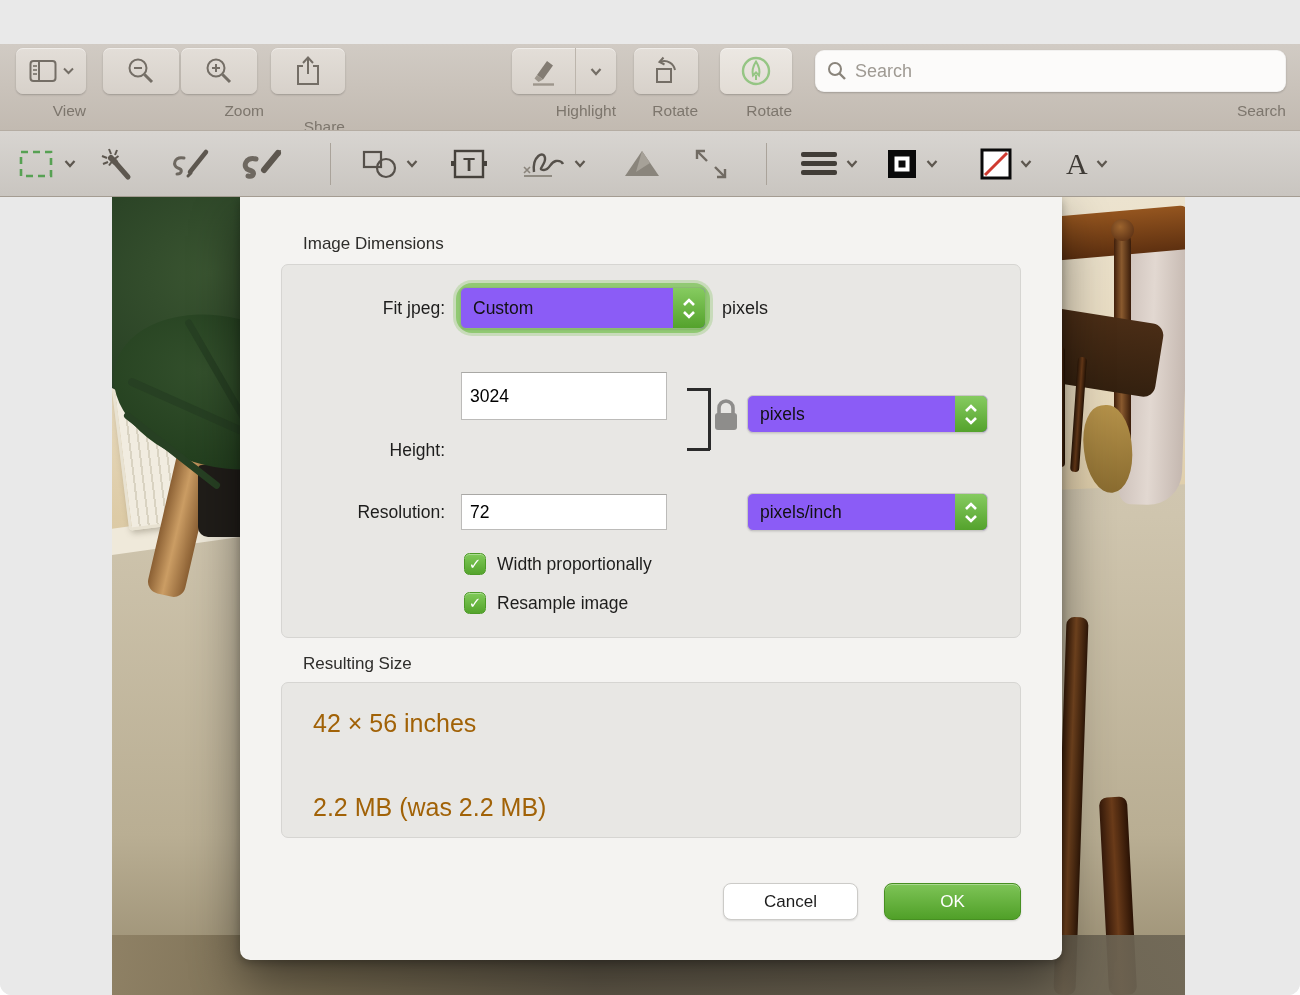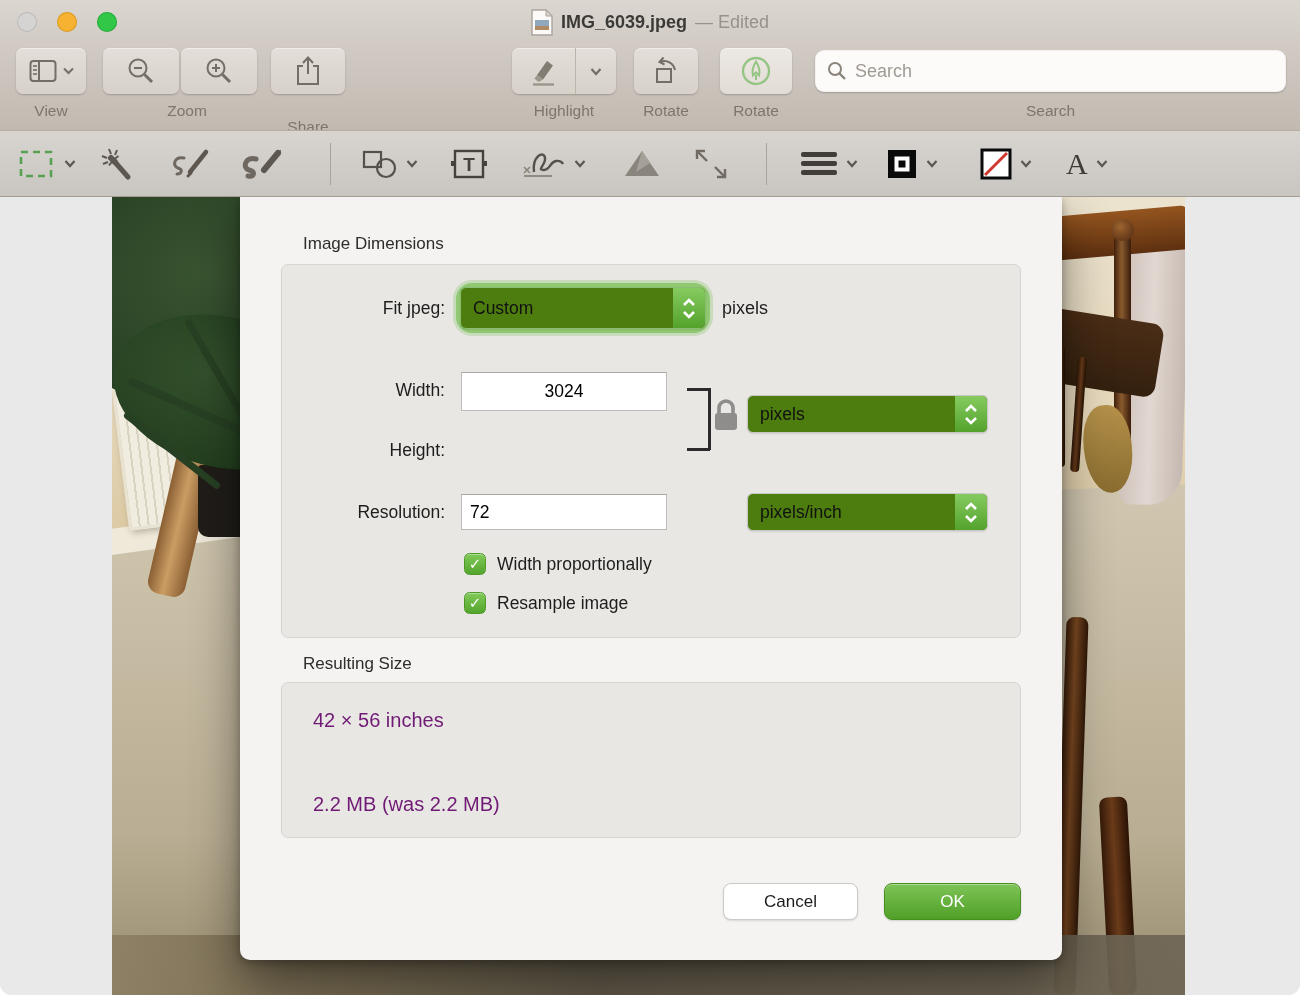--- a/index.html
+++ b/index.html
@@ -19,21 +19,21 @@
   .title-main { font-size:18px; font-weight:700; color:#3c3a37; }
   .title-status { font-size:18px; font-weight:400; color:#9a9288; }
 
   
   .toolbar { position:absolute; left:0; top:44px; width:1300px; height:86px;
     background:linear-gradient(180deg,#d1cbc4,#c2bab1); }
   .tbtn { position:absolute; top:4px; height:46px; border-radius:7px;
     background:linear-gradient(180deg,#e3ded8,#d7d1ca);
     box-shadow:0 1px 2px rgba(0,0,0,0.22), inset 0 1px 0 rgba(255,255,255,0.45);
     display:flex; align-items:center; justify-content:center; }
-  .tlabel { position:absolute; top:58px; font-size:15.5px; color:#7d766d; text-align:center; }
+  .tlabel { position:absolute; top:58px; font-size:15.5px; color:#7d766d; text-align:right; }
   .seg-div { width:1px; align-self:stretch; background:#bcb5ac; }
   .searchbox { position:absolute; left:815px; top:6px; width:471px; height:42px; border-radius:9px;
     background:#fcfbfa; box-shadow:0 1px 2px rgba(0,0,0,0.2), inset 0 0 0 1px rgba(0,0,0,0.04);
     display:flex; align-items:center; padding:0 12px; gap:8px; }
   .searchbox input { border:none; outline:none; background:transparent; font-size:18px; color:#333; width:100%;
     font-family:"Liberation Sans","DejaVu Sans",sans-serif; }
   .searchbox input::placeholder { color:#9f9a93; }
 
   
   .markupbar { position:absolute; left:0; top:130px; width:1300px; height:67px;
@@ -84,68 +84,49 @@
     background:linear-gradient(180deg,#b5924a,#8a6c30); border-radius:45% 45% 50% 50%; }
 
   
   .sheet { position:absolute; left:240px; top:0; width:822px; height:763px; background:#f4f3f1;
     border-radius:0 0 10px 10px; box-shadow:0 22px 50px rgba(0,0,0,0.45), 0 3px 10px rgba(0,0,0,0.28); }
   .section-title { position:absolute; left:63px; font-size:17px; color:#2e2d2b; }
   .panel { position:absolute; left:41px; width:740px; background:#e8e7e4; border:1px solid #d6d5d2; border-radius:7px; }
   .flabel { position:absolute; width:205px; text-align:right; font-size:17.5px; color:#1d1d1c; line-height:36px; }
   .tfield { position:absolute; background:#fff; border:1px solid #bcbbb9; border-top-color:#a9a8a5;
     font-size:17.5px; padding:0 8px; color:#000; font-family:"Liberation Sans","DejaVu Sans",sans-serif; outline:none; }
-  .popup { position:absolute; background:#4d7c0f; border:1px solid #c8c7c4; border-radius:6px;
+  .popup { position:absolute; background:#8b5cf6; border:1px solid #c8c7c4; border-radius:6px;
     display:flex; align-items:stretch; box-shadow:0 1px 2px rgba(0,0,0,0.10); overflow:hidden; }
   .popup-label { flex:1; font-size:17.5px; color:#111; display:flex; align-items:center; padding-left:12px; }
   .popup-cap { width:32px; background:linear-gradient(180deg,#86cb60,#54a22c);
     display:flex; flex-direction:column; align-items:center; justify-content:center; gap:3px; }
   .focusring { position:absolute; border-radius:12px;
     box-shadow:0 0 0 4px rgba(139,199,108,0.9), 0 0 0 7px rgba(139,199,108,0.35); }
   .unit-text { position:absolute; font-size:18px; color:#1d1d1c; line-height:36px; }
   .checkbox { position:absolute; width:22px; height:22px; border-radius:5.5px;
     background:linear-gradient(180deg,#80ca59,#54a42c); border:1px solid #4d9a28;
     color:#fff; font-size:15px; font-weight:700; display:flex; align-items:center; justify-content:center;
     box-shadow:inset 0 1px 0 rgba(255,255,255,0.35); }
   .cblabel { position:absolute; font-size:17.5px; color:#1d1d1c; line-height:23px; }
   .bracket { position:absolute; background:#2b2b2b; }
-  .result-line { position:absolute; font-size:20px; color:#701a75; }
+  .result-line { position:absolute; font-size:25px; color:#a16207; }
   .btn { position:absolute; top:686px; height:37px; border-radius:8px; font-size:17px;
     display:flex; align-items:center; justify-content:center; cursor:default; }
   .btn-cancel { left:483px; width:135px; background:#ffffff; color:#1c1c1c;
     border:1px solid #cccbc8; box-shadow:0 1px 2px rgba(0,0,0,0.12); }
   .btn-ok { left:644px; width:137px; color:#fff; background:linear-gradient(180deg,#7ec457,#50a028);
     border:1px solid #478f22; box-shadow:inset 0 1px 0 rgba(255,255,255,0.35), 0 1px 2px rgba(0,0,0,0.15); }
 
   svg { display:block; }
 </style>
 </head>
 <body>
 
 <div class="app">
 
-  <div class="titlebar">
-    <div class="traffic">
-      <div class="tl close"></div>
-      <div class="tl min"></div>
-      <div class="tl max"></div>
-    </div>
-    <div class="titlegroup">
-      <span>
-        <svg width="22" height="27" viewBox="0 0 22 27">
-          <path d="M1 1 H15 L21 7 V26 H1 Z" fill="#fbfaf9" stroke="#aaa49c" stroke-width="1.4"></path>
-          <path d="M15 1 L15 7 L21 7 Z" fill="#d8d3cc" stroke="#aaa49c" stroke-width="1"></path>
-          <rect x="4" y="11" width="14" height="10" fill="#8fa8bd"></rect>
-          <rect x="4" y="17" width="14" height="4" fill="#b08a62"></rect>
-        </svg>
-      </span>
-      <span class="title-main">IMG_6039.jpeg</span>
-      <span class="title-status">— Edited</span>
-    </div>
-  </div>
 
   <div class="toolbar">
     <div class="tbtn" style="left:16px;width:70px;">
       <span>
         <svg width="30" height="24" viewBox="0 0 30 24">
           <rect x="1.5" y="2" width="25" height="20" rx="3" fill="none" stroke="#746e66" stroke-width="2"></rect>
           <line x1="10" y1="2" x2="10" y2="22" stroke="#746e66" stroke-width="2"></line>
           <line x1="4" y1="7" x2="8" y2="7" stroke="#746e66" stroke-width="1.6"></line>
           <line x1="4" y1="11" x2="8" y2="11" stroke="#746e66" stroke-width="1.6"></line>
           <line x1="4" y1="15" x2="8" y2="15" stroke="#746e66" stroke-width="1.6"></line>
@@ -452,22 +433,21 @@
           <svg width="14" height="9" viewBox="0 0 14 9">
               <path d="M2 7 L7 2 L12 7" stroke="#fff" stroke-width="2.6" fill="none"></path>
             </svg>
           <svg width="14" height="9" viewBox="0 0 14 9">
               <path d="M2 2 L7 7 L12 2" stroke="#fff" stroke-width="2.6" fill="none"></path>
             </svg>
         </div>
       </div>
       <div class="unit-text" style="left:482px;top:93px;">pixels</div>
 
-      <div class="flabel" style="left:0;top:175px;">Width:</div>
-      <input class="tfield" style="left: 221px; top: 175px; width: 206px; height: 39px; text-align: center;" type="text" value="3024">
+      <input class="tfield" style="left: 221px; top: 175px; width: 206px; height: 48px;" type="text" value="3024">
 
       <div class="flabel" style="left:0;top:235px;">Height:</div>
 
       <div class="bracket" style="left:447px;top:191px;width:23px;height:2.5px;"></div>
       <div class="bracket" style="left:447px;top:251px;width:23px;height:2.5px;"></div>
       <div class="bracket" style="left:468px;top:191px;width:2.5px;height:62px;"></div>
       <span style="position:absolute;left:473px;top:201px;">
         <svg width="26" height="34" viewBox="0 0 26 34">
           <path d="M6 16 V10 a7 7 0 0 1 14 0 V16" fill="none" stroke="#8e8d8b" stroke-width="3.6"></path>
           <rect x="2" y="15" width="22" height="17" rx="3" fill="#8e8d8b"></rect>

